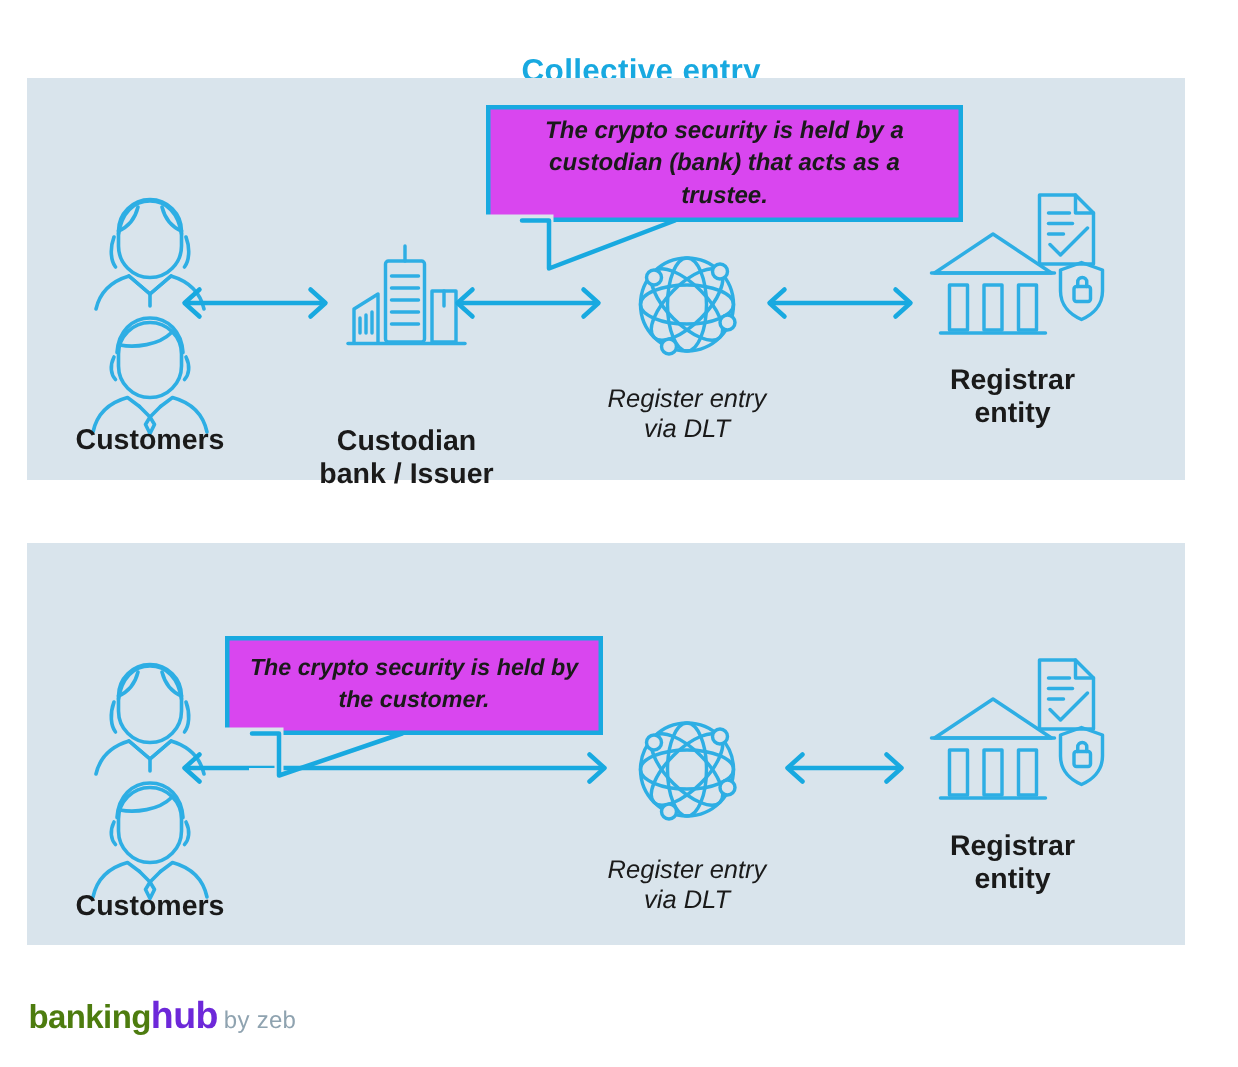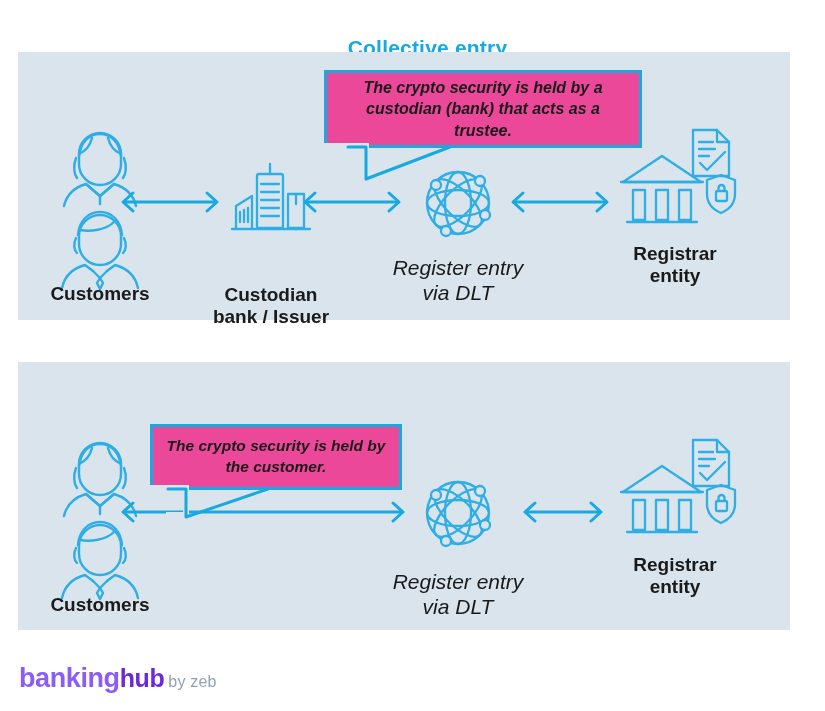--- a/index.html
+++ b/index.html
@@ -46,28 +46,28 @@
   .node { position: absolute; }
 
   .node-label {
     position: absolute;
     text-align: center;
     color: #1A1A1A;
     line-height: 1.18;
     white-space: pre-line;
   }
   .node-label.bold   { font-weight: 700; font-size: 19px; }
-  .node-label.italic { font-style: italic; font-weight: 400; font-size: 21px; }
+  .node-label.italic { font-style: italic; font-weight: 400; font-size: 17px; }
 
   
   .bubble {
     position: absolute;
     box-sizing: border-box;
     border: 3px solid #18A9E0;
-    background: #ec4899;
+    background: #d946ef;
     color: #1A1A1A;
     font-style: italic;
     font-weight: 600;
     text-align: center;
     display: flex;
     align-items: center;
     justify-content: center;
     line-height: 1.34;
     padding: 6px 12px;
   }
@@ -83,21 +83,21 @@
   #tail-single     { left: 150px; top: 487px; width: 150px; height: 40px; }
 
   
   #logo {
     position: absolute;
     left: 19px;
     top: 663px;
     display: flex;
     align-items: baseline;
   }
-  #logo .lg-a { color: #8b5cf6; font-weight: 700; font-size: 27px; letter-spacing: -0.4px; }
+  #logo .lg-a { color: #4d7c0f; font-weight: 700; font-size: 22px; letter-spacing: -0.4px; }
   #logo .lg-b { color: #6d28d9; font-weight: 700; font-size: 25px; letter-spacing: -0.4px; }
   #logo .lg-c { color: #8FA3B0; font-weight: 400; font-size: 16px; margin-left: 4px; letter-spacing: 0.2px; }
 
   svg { display: block; overflow: visible; }
 </style>
 </head>
 <body>
 
 <div class="stage">
 

